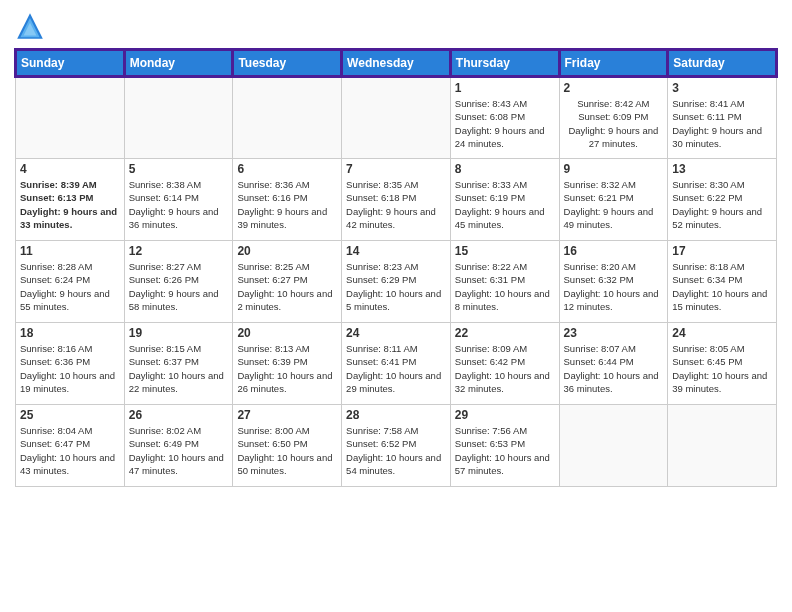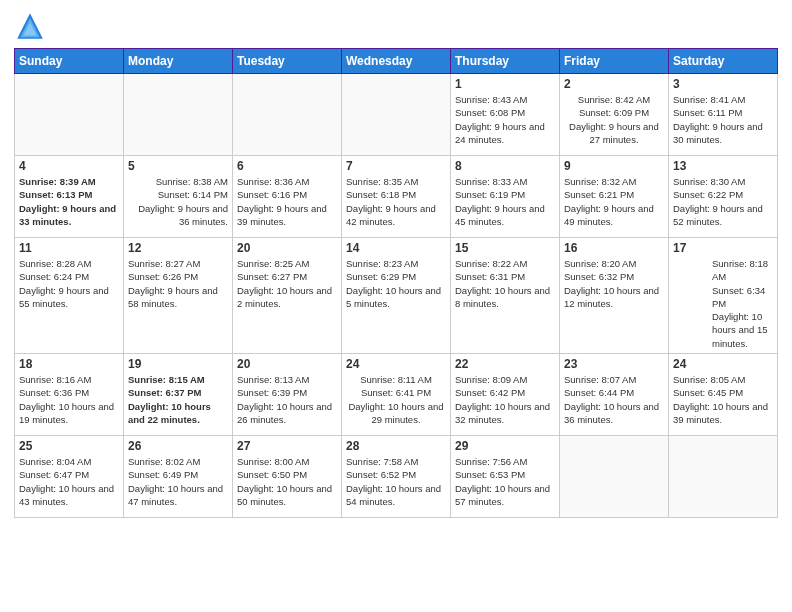--- a/index.html
+++ b/index.html
@@ -62,21 +62,21 @@
       border-collapse: collapse;
       table-layout: fixed;
     }
     .calendar th {
       background-color: #2980d9;
       color: #fff;
       font-size: 12px;
       font-weight: bold;
       padding: 5px 4px;
       text-align: left;
-      border: 1px solid #4c1d95;
+      border: 3px solid #4c1d95;
     }
     .calendar td {
       border: 1px solid #ccc;
       vertical-align: top;
       padding: 3px 4px;
       font-size: 9.5px;
       color: #333;
       height: 82px;
       background: #fff;
     }
@@ -154,21 +154,21 @@
         </tr>
         <tr>
           <td>
             <span class="day-number">4</span>
             <div class="day-info" style="white-space: pre-line; font-weight: bold;">Sunrise: 8:39 AM
 Sunset: 6:13 PM
 Daylight: 9 hours and 33 minutes.</div>
           </td>
           <td>
             <span class="day-number">5</span>
-            <div class="day-info" style="white-space: pre-line; text-align: right;">Sunrise: 8:38 AM
+            <div class="day-info" style="white-space: pre-line;">Sunrise: 8:38 AM
 Sunset: 6:14 PM
 Daylight: 9 hours and 36 minutes.</div>
           </td>
           <td>
             <span class="day-number">6</span>
             <div class="day-info" style="white-space: pre-line;">Sunrise: 8:36 AM
 Sunset: 6:16 PM
 Daylight: 9 hours and 39 minutes.</div>
           </td>
           <td>
@@ -228,47 +228,47 @@
 Daylight: 10 hours and 8 minutes.</div>
           </td>
           <td>
             <span class="day-number">16</span>
             <div class="day-info" style="white-space: pre-line;">Sunrise: 8:20 AM
 Sunset: 6:32 PM
 Daylight: 10 hours and 12 minutes.</div>
           </td>
           <td>
             <span class="day-number">17</span>
-            <div class="day-info" style="white-space: pre-line; margin-left: 39px;">Sunrise: 8:18 AM
+            <div class="day-info" style="white-space: pre-line;">Sunrise: 8:18 AM
 Sunset: 6:34 PM
 Daylight: 10 hours and 15 minutes.</div>
           </td>
         </tr>
         <tr>
           <td>
             <span class="day-number">18</span>
             <div class="day-info" style="white-space: pre-line;">Sunrise: 8:16 AM
 Sunset: 6:36 PM
 Daylight: 10 hours and 19 minutes.</div>
           </td>
           <td>
             <span class="day-number">19</span>
-            <div class="day-info" style="white-space: pre-line; font-weight: bold;">Sunrise: 8:15 AM
+            <div class="day-info" style="white-space: pre-line;">Sunrise: 8:15 AM
 Sunset: 6:37 PM
 Daylight: 10 hours and 22 minutes.</div>
           </td>
           <td>
             <span class="day-number">20</span>
             <div class="day-info" style="white-space: pre-line;">Sunrise: 8:13 AM
 Sunset: 6:39 PM
 Daylight: 10 hours and 26 minutes.</div>
           </td>
           <td>
             <span class="day-number">24</span>
-            <div class="day-info" style="white-space: pre-line; text-align: center;">Sunrise: 8:11 AM
+            <div class="day-info" style="white-space: pre-line;">Sunrise: 8:11 AM
 Sunset: 6:41 PM
 Daylight: 10 hours and 29 minutes.</div>
           </td>
           <td>
             <span class="day-number">22</span>
             <div class="day-info" style="white-space: pre-line;">Sunrise: 8:09 AM
 Sunset: 6:42 PM
 Daylight: 10 hours and 32 minutes.</div>
           </td>
           <td>

